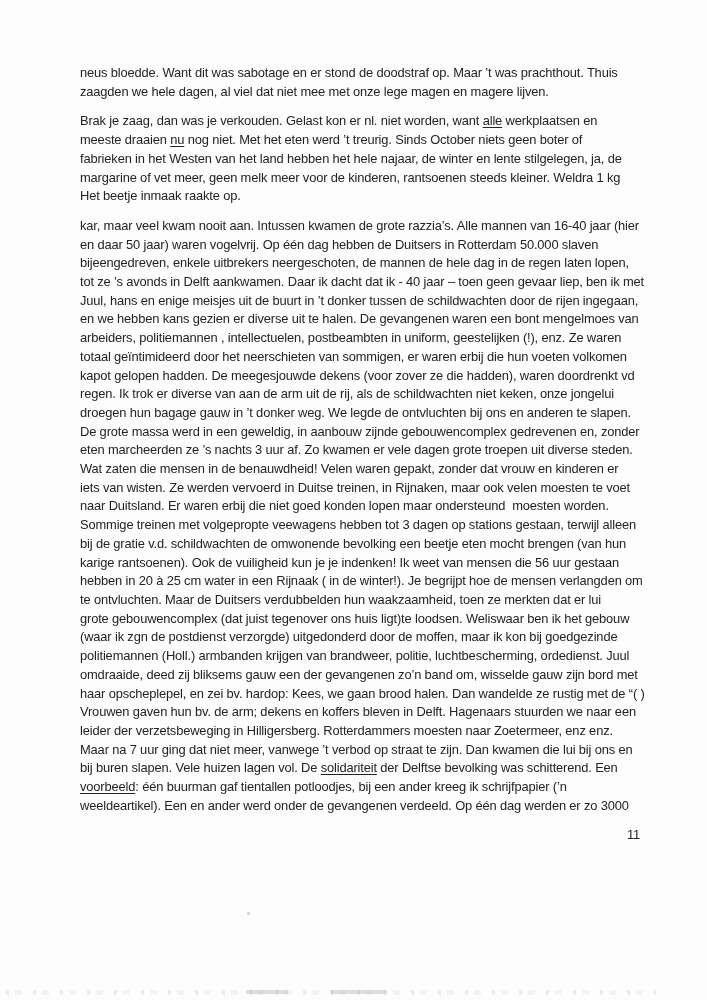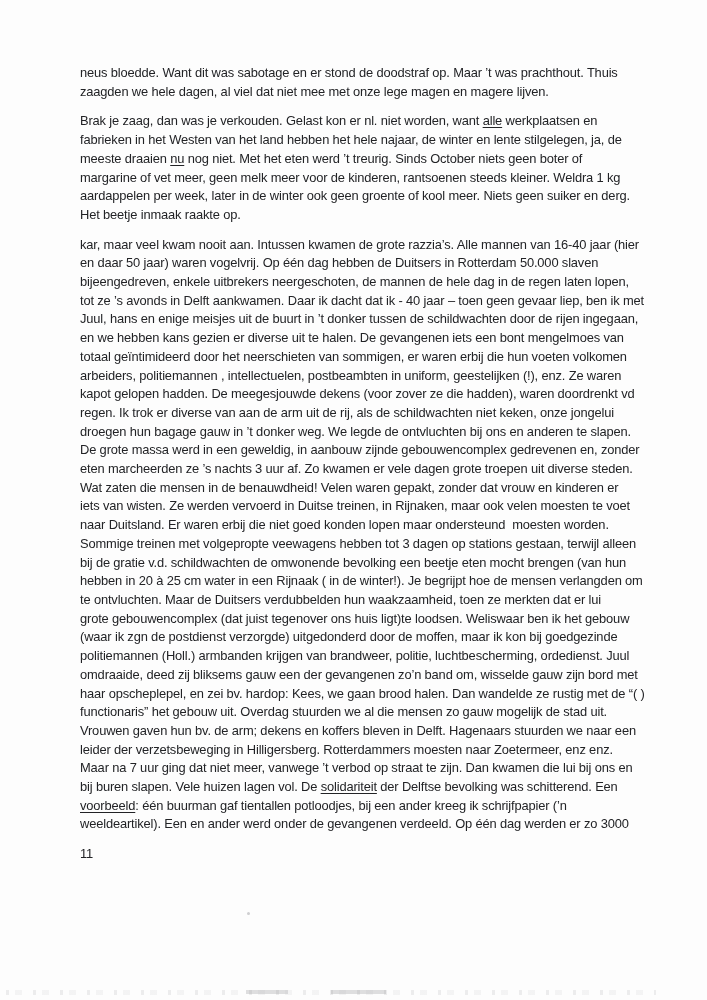--- a/index.html
+++ b/index.html
@@ -26,20 +26,21 @@
   }
   .paragraph { margin: 0 0 11px 0; }
   .paragraph:last-of-type { margin-bottom: 0; }
   .line { white-space: pre; }
   .line u { text-underline-offset: 2px; }
   .page-number {
     margin-top: 9px;
     color: #222326;
     font-size: 12.9px;
     line-height: 18.7px;
+    text-align: right;
   }
   
   .bottom-artifact {
     position: absolute;
     left: 6px; top: 990px;
     width: 650px; height: 5px;
     background:
       repeating-linear-gradient(90deg,
         rgba(90,90,95,0.18) 0px, rgba(90,90,95,0.18) 3px,
         rgba(0,0,0,0) 3px, rgba(0,0,0,0) 9px,
@@ -66,53 +67,52 @@
 
 <div class="page">
   <div class="text-block">
 
   <div class="paragraph">
         <div class="line"><span>neus bloedde. Want dit was sabotage en er stond de doodstraf op. Maar ’t was prachthout. Thuis</span></div>
         <div class="line"><span>zaagden we hele dagen, al viel dat niet mee met onze lege magen en magere lijven.</span></div>
       </div>
       <div class="paragraph">
         <div class="line"><span>Brak je zaag, dan was je verkouden. Gelast kon er nl. niet worden, want </span><u>alle</u><span> werkplaatsen en</span></div>
+        <div class="line"><span>meeste draaien </span><u>nu</u><span> nog niet. Met het eten werd ’t treurig. Sinds October niets geen boter of</span></div>
         <div class="line"><span>fabrieken in het Westen van het land hebben het hele najaar, de winter en lente stilgelegen, ja, de</span></div>
-        <div class="line"><span>meeste draaien </span><u>nu</u><span> nog niet. Met het eten werd ’t treurig. Sinds October niets geen boter of</span></div>
         <div class="line"><span>margarine of vet meer, geen melk meer voor de kinderen, rantsoenen steeds kleiner. Weldra 1 kg</span></div>
-        <div class="line"><span>aardappelen per week, later in de winter ook geen groente of kool meer. Niets geen suiker en derg.</span></div>
         <div class="line"><span>Het beetje inmaak raakte op.</span></div>
       </div>
       <div class="paragraph">
         <div class="line"><span>kar, maar veel kwam nooit aan. Intussen kwamen de grote razzia’s. Alle mannen van 16-40 jaar (hier</span></div>
         <div class="line"><span>en daar 50 jaar) waren vogelvrij. Op één dag hebben de Duitsers in Rotterdam 50.000 slaven</span></div>
         <div class="line"><span>bijeengedreven, enkele uitbrekers neergeschoten, de mannen de hele dag in de regen laten lopen,</span></div>
         <div class="line"><span>tot ze ’s avonds in Delft aankwamen. Daar ik dacht dat ik - 40 jaar – toen geen gevaar liep, ben ik met</span></div>
         <div class="line"><span>Juul, hans en enige meisjes uit de buurt in ’t donker tussen de schildwachten door de rijen ingegaan,</span></div>
-        <div class="line"><span>en we hebben kans gezien er diverse uit te halen. De gevangenen iets een bont mengelmoes van</span></div>
+        <div class="line"><span>en we hebben kans gezien er diverse uit te halen. De gevangenen waren een bont mengelmoes van</span></div>
+        <div class="line"><span>arbeiders, politiemannen , intellectuelen, postbeambten in uniform, geestelijken (!), enz. Ze waren</span></div>
         <div class="line"><span>totaal geïntimideerd door het neerschieten van sommigen, er waren erbij die hun voeten volkomen</span></div>
-        <div class="line"><span>arbeiders, politiemannen , intellectuelen, postbeambten in uniform, geestelijken (!), enz. Ze waren</span></div>
         <div class="line"><span>kapot gelopen hadden. De meegesjouwde dekens (voor zover ze die hadden), waren doordrenkt vd</span></div>
         <div class="line"><span>regen. Ik trok er diverse van aan de arm uit de rij, als de schildwachten niet keken, onze jongelui</span></div>
         <div class="line"><span>droegen hun bagage gauw in ’t donker weg. We legde de ontvluchten bij ons en anderen te slapen.</span></div>
         <div class="line"><span>De grote massa werd in een geweldig, in aanbouw zijnde gebouwencomplex gedrevenen en, zonder</span></div>
         <div class="line"><span>eten marcheerden ze ’s nachts 3 uur af. Zo kwamen er vele dagen grote troepen uit diverse steden.</span></div>
         <div class="line"><span>Wat zaten die mensen in de benauwdheid! Velen waren gepakt, zonder dat vrouw en kinderen er</span></div>
         <div class="line"><span>iets van wisten. Ze werden vervoerd in Duitse treinen, in Rijnaken, maar ook velen moesten te voet</span></div>
         <div class="line"><span>naar Duitsland. Er waren erbij die niet goed konden lopen maar ondersteund  moesten worden.</span></div>
         <div class="line"><span>Sommige treinen met volgepropte veewagens hebben tot 3 dagen op stations gestaan, terwijl alleen</span></div>
         <div class="line"><span>bij de gratie v.d. schildwachten de omwonende bevolking een beetje eten mocht brengen (van hun</span></div>
+        <div class="line"><span>karige rantsoenen). Ook de vuiligheid kun je je indenken! Ik weet van mensen die 56 uur gestaan</span></div>
         <div class="line"><span>hebben in 20 à 25 cm water in een Rijnaak ( in de winter!). Je begrijpt hoe de mensen verlangden om</span></div>
         <div class="line"><span>te ontvluchten. Maar de Duitsers verdubbelden hun waakzaamheid, toen ze merkten dat er lui</span></div>
         <div class="line"><span>grote gebouwencomplex (dat juist tegenover ons huis ligt)te loodsen. Weliswaar ben ik het gebouw</span></div>
         <div class="line"><span>(waar ik zgn de postdienst verzorgde) uitgedonderd door de moffen, maar ik kon bij goedgezinde</span></div>
         <div class="line"><span>politiemannen (Holl.) armbanden krijgen van brandweer, politie, luchtbescherming, ordedienst. Juul</span></div>
         <div class="line"><span>omdraaide, deed zij bliksems gauw een der gevangenen zo’n band om, wisselde gauw zijn bord met</span></div>
         <div class="line"><span>haar opscheplepel, en zei bv. hardop: Kees, we gaan brood halen. Dan wandelde ze rustig met de “( )</span></div>
-        <div class="line"><span>functionaris” het gebouw uit. Overdag stuurden we al die mensen zo gauw mogelijk de stad uit.</span></div>
         <div class="line"><span>Vrouwen gaven hun bv. de arm; dekens en koffers bleven in Delft. Hagenaars stuurden we naar een</span></div>
         <div class="line"><span>leider der verzetsbeweging in Hilligersberg. Rotterdammers moesten naar Zoetermeer, enz enz.</span></div>
         <div class="line"><span>Maar na 7 uur ging dat niet meer, vanwege ’t verbod op straat te zijn. Dan kwamen die lui bij ons en</span></div>
         <div class="line"><span>bij buren slapen. Vele huizen lagen vol. De </span><u>solidariteit</u><span> der Delftse bevolking was schitterend. Een</span></div>
         <div class="line"><span></span><u>voorbeeld</u><span>: één buurman gaf tientallen potloodjes, bij een ander kreeg ik schrijfpapier (’n</span></div>
         <div class="line"><span>weeldeartikel). Een en ander werd onder de gevangenen verdeeld. Op één dag werden er zo 3000</span></div>
       </div>
       <div class="page-number">11</div>
     </div>
   <div class="speck"></div>

